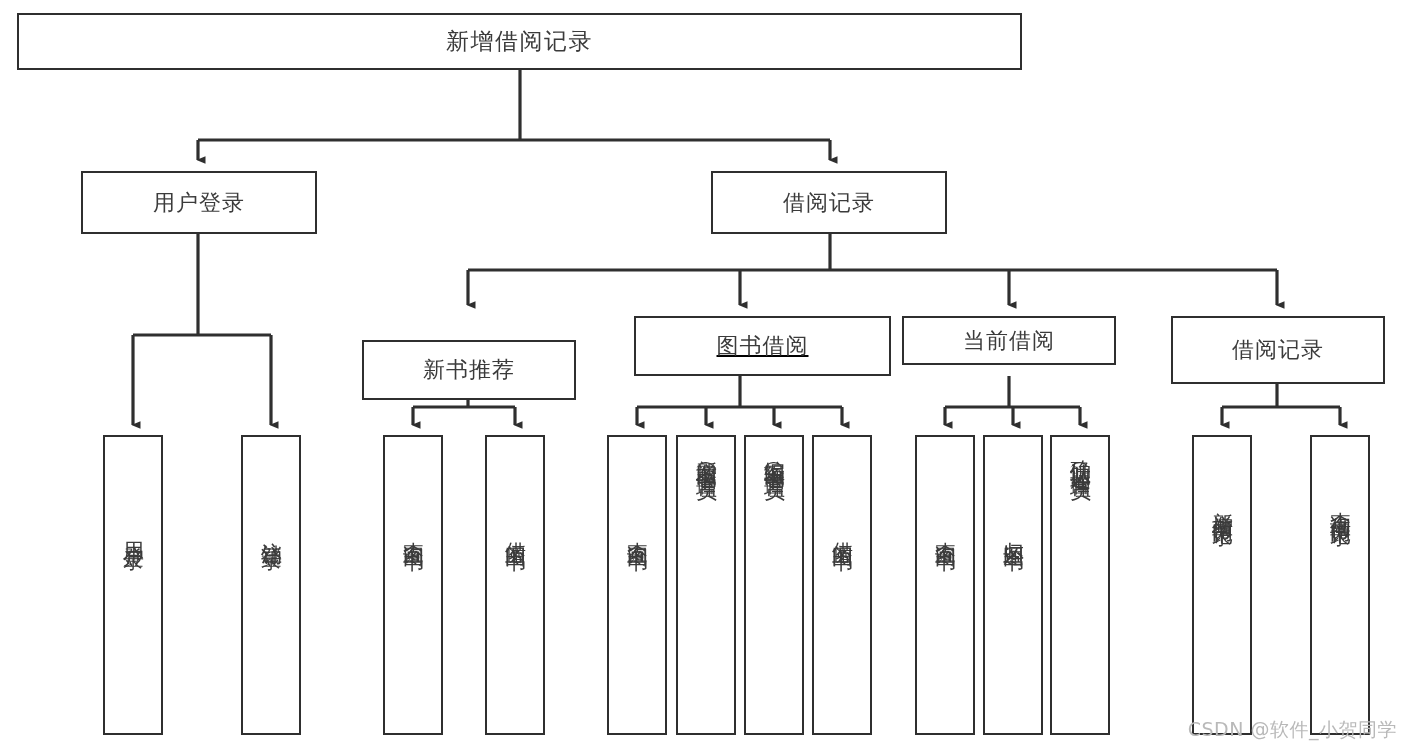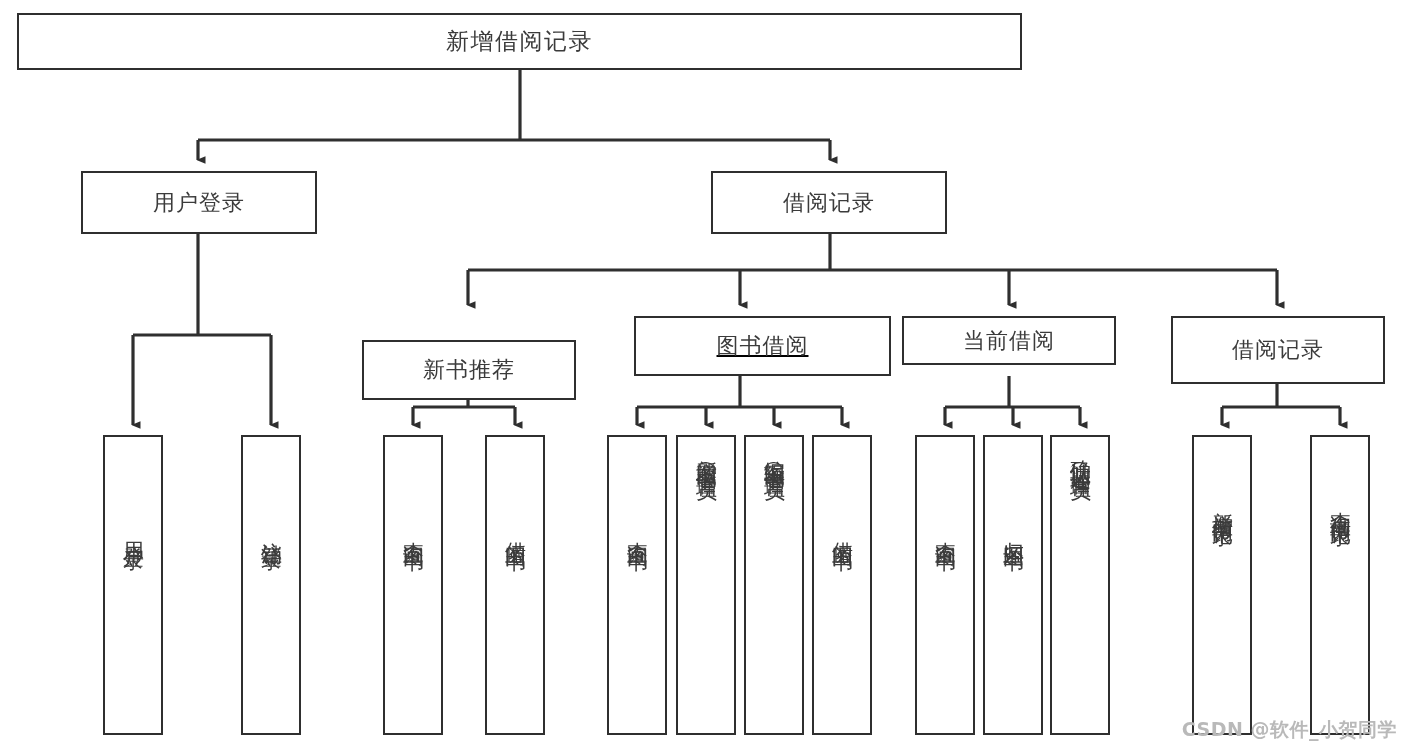--- a/index.html
+++ b/index.html
@@ -77,21 +77,20 @@
   }
   #watermark {
     position: absolute;
     right: 8px;
     bottom: 4px;
     font-size: 19px;
     color: #b9b9b9;
     letter-spacing: 0.5px;
     z-index: 5;
     white-space: nowrap;
-    font-weight: bold;
   }
 </style>
 </head>
 <body>
 
 <div id="diagram-root">
 
   <svg id="connectors" viewBox="0 0 1405 747" xmlns="http://www.w3.org/2000/svg">
     <defs>
       <marker id="arrow" viewBox="0 0 12 12" refX="6" refY="10" markerWidth="9" markerHeight="9" orient="auto-start-reverse" markerUnits="userSpaceOnUse">

